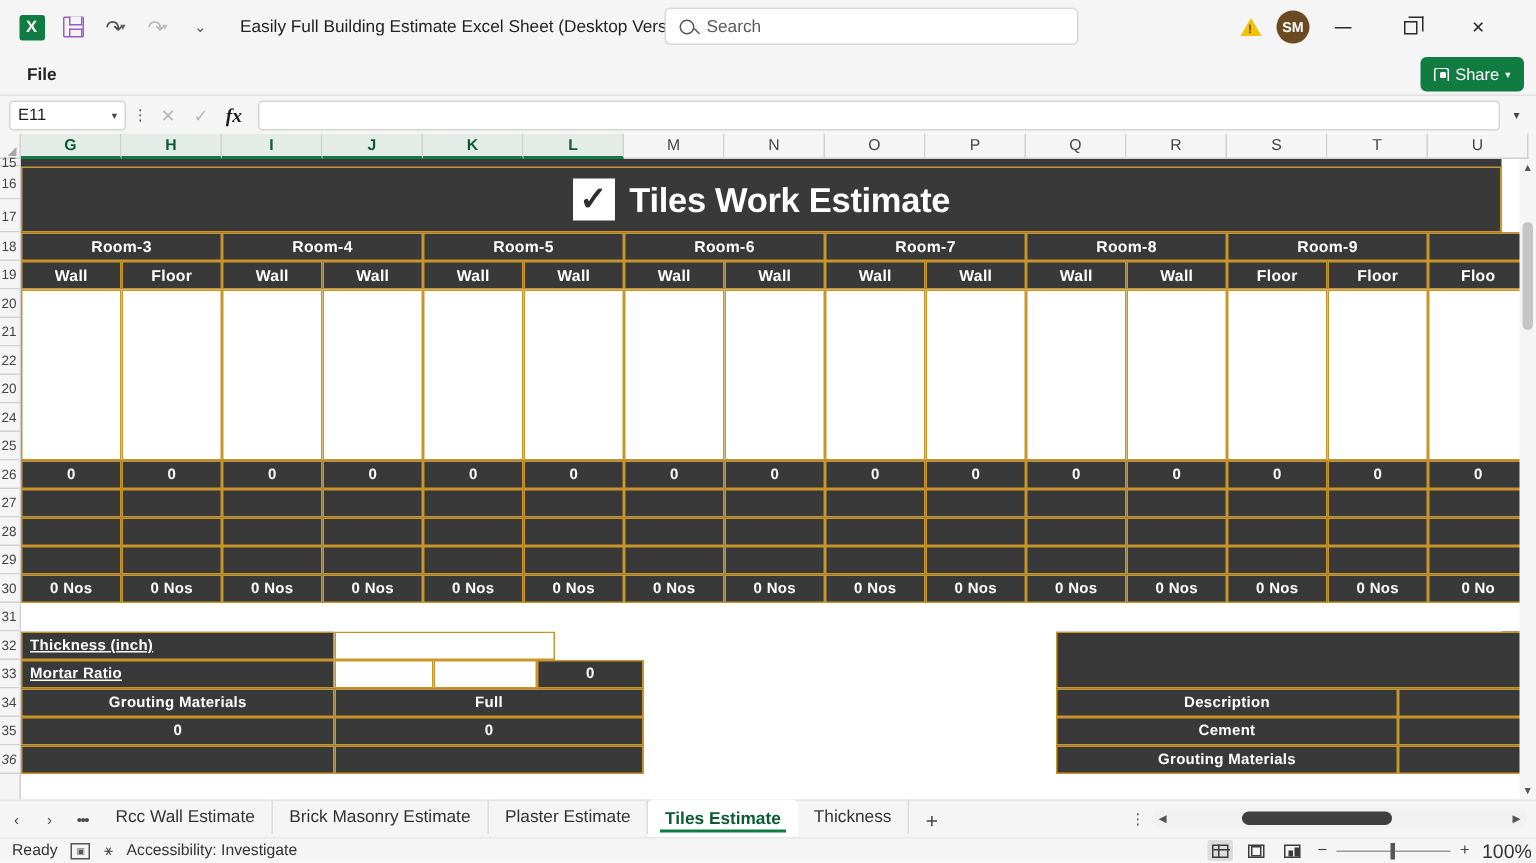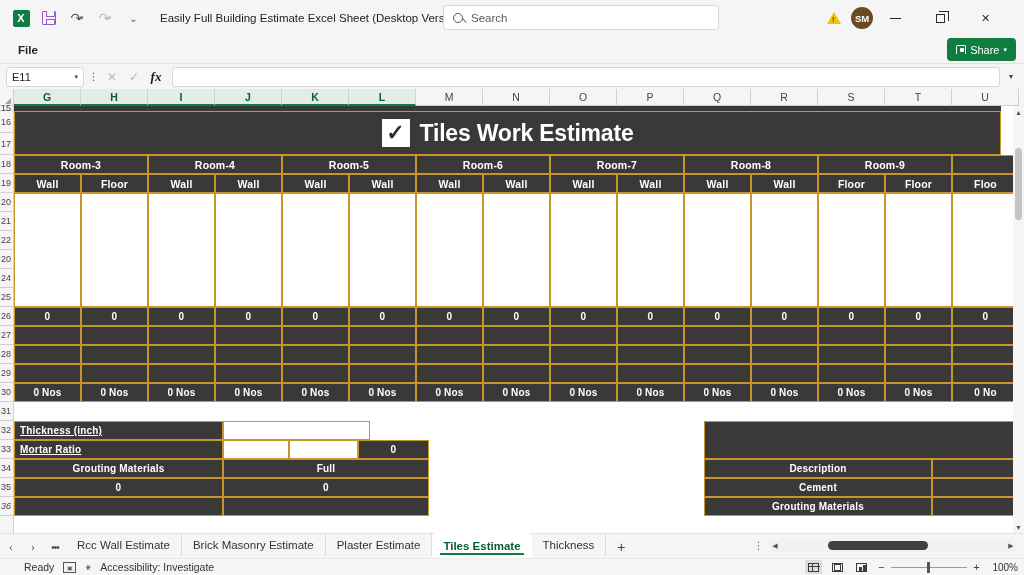--- a/index.html
+++ b/index.html
@@ -98,39 +98,39 @@
   .stab.act { background:#fff; color:#0a5c32; font-weight:bold; border:none; border-radius:4px 4px 0 0; position:relative; height:25px; }
   .stab.act::after { content:""; position:absolute; left:8px; right:8px; bottom:3px; height:2px; background:#107c41; }
   .addtab { width:30px; height:23px; display:flex; align-items:center; justify-content:center; font-size:14px; color:#444; }
   .hsb-area { position:absolute; right:0; bottom:0; height:25px; display:flex; align-items:center; gap:4px; padding-right:6px; }
   .hsb-dots { font-size:10px; color:#555; letter-spacing:-1px; width:12px; text-align:center; }
   .hsb { width:250px; height:13px; background:#f1f1f1; border-radius:7px; position:relative; display:flex; align-items:center; }
   .hsb .larr,.hsb .rarr { width:14px; text-align:center; font-size:7px; color:#555; }
   .hsb .thumb { position:absolute; left:60px; width:100px; height:9px; background:#404040; border-radius:5px; }
 
   
-  .status { height:17px; background:#f5f5f5; display:flex; align-items:center; flex:none; font-size:10.5px; color:#333; padding-left:24px; gap:9px; position:relative; border-top:1px solid #e8e8e8; }
+  .status { height:17px; background:#f5f5f5; display:flex; align-items:center; flex:none; font-size:10.5px; color:#333; padding-left:8px; gap:9px; position:relative; border-top:1px solid #e8e8e8; }
   .st-ic { width:13px; height:11px; border:1px solid #555; display:flex; align-items:center; justify-content:center; font-size:6px; color:#555; }
   .acc-ic { font-size:10px; color:#444; }
   .st-right { position:absolute; right:6px; display:flex; align-items:center; gap:7px; }
   .vbtn { width:17px; height:14px; display:flex; align-items:center; justify-content:center; }
   .vbtn.on { background:#dcdcdc; border-radius:2px; }
   .v-grid { width:11px;height:9px; border:1px solid #3b3b3b; position:relative; }
   .v-grid::after{content:"";position:absolute;left:3px;top:-1px;width:1px;height:9px;background:#3b3b3b;}
   .v-grid::before{content:"";position:absolute;left:0;top:2.5px;width:11px;height:1px;background:#3b3b3b;}
   .v-pg { width:11px;height:9px;border:1px solid #3b3b3b; display:flex;align-items:center;justify-content:center;}
   .v-pg::after{content:"";width:5px;height:5px;border:1px solid #3b3b3b;}
   .v-br { width:11px;height:9px;border:1px solid #3b3b3b;position:relative;}
   .v-br::after{content:"";position:absolute;left:2px;top:3px;width:3px;height:4px;background:#3b3b3b;}
   .v-br::before{content:"";position:absolute;left:6px;top:1px;width:3px;height:6px;background:#3b3b3b;}
   .zslider { display:flex; align-items:center; gap:5px; }
   .zm,.zp { font-size:11px; color:#444; width:9px; text-align:center; }
   .ztrack { width:76px; height:1px; background:#9a9a9a; position:relative; }
   .zthumb { position:absolute; left:36px; top:-5px; width:3px; height:11px; background:#555; }
-  .zval { font-size:10px; color:#333; width:30px; text-align:right; }
+  .zval { font-size:13px; color:#333; width:30px; text-align:right; }
 </style>
 </head>
 <body>
 
 <div id="app">
 
   <div class="titlebar">
     <div class="tb-left">
       <div class="qat-btn">
           <span class="xl-logo"></span>

